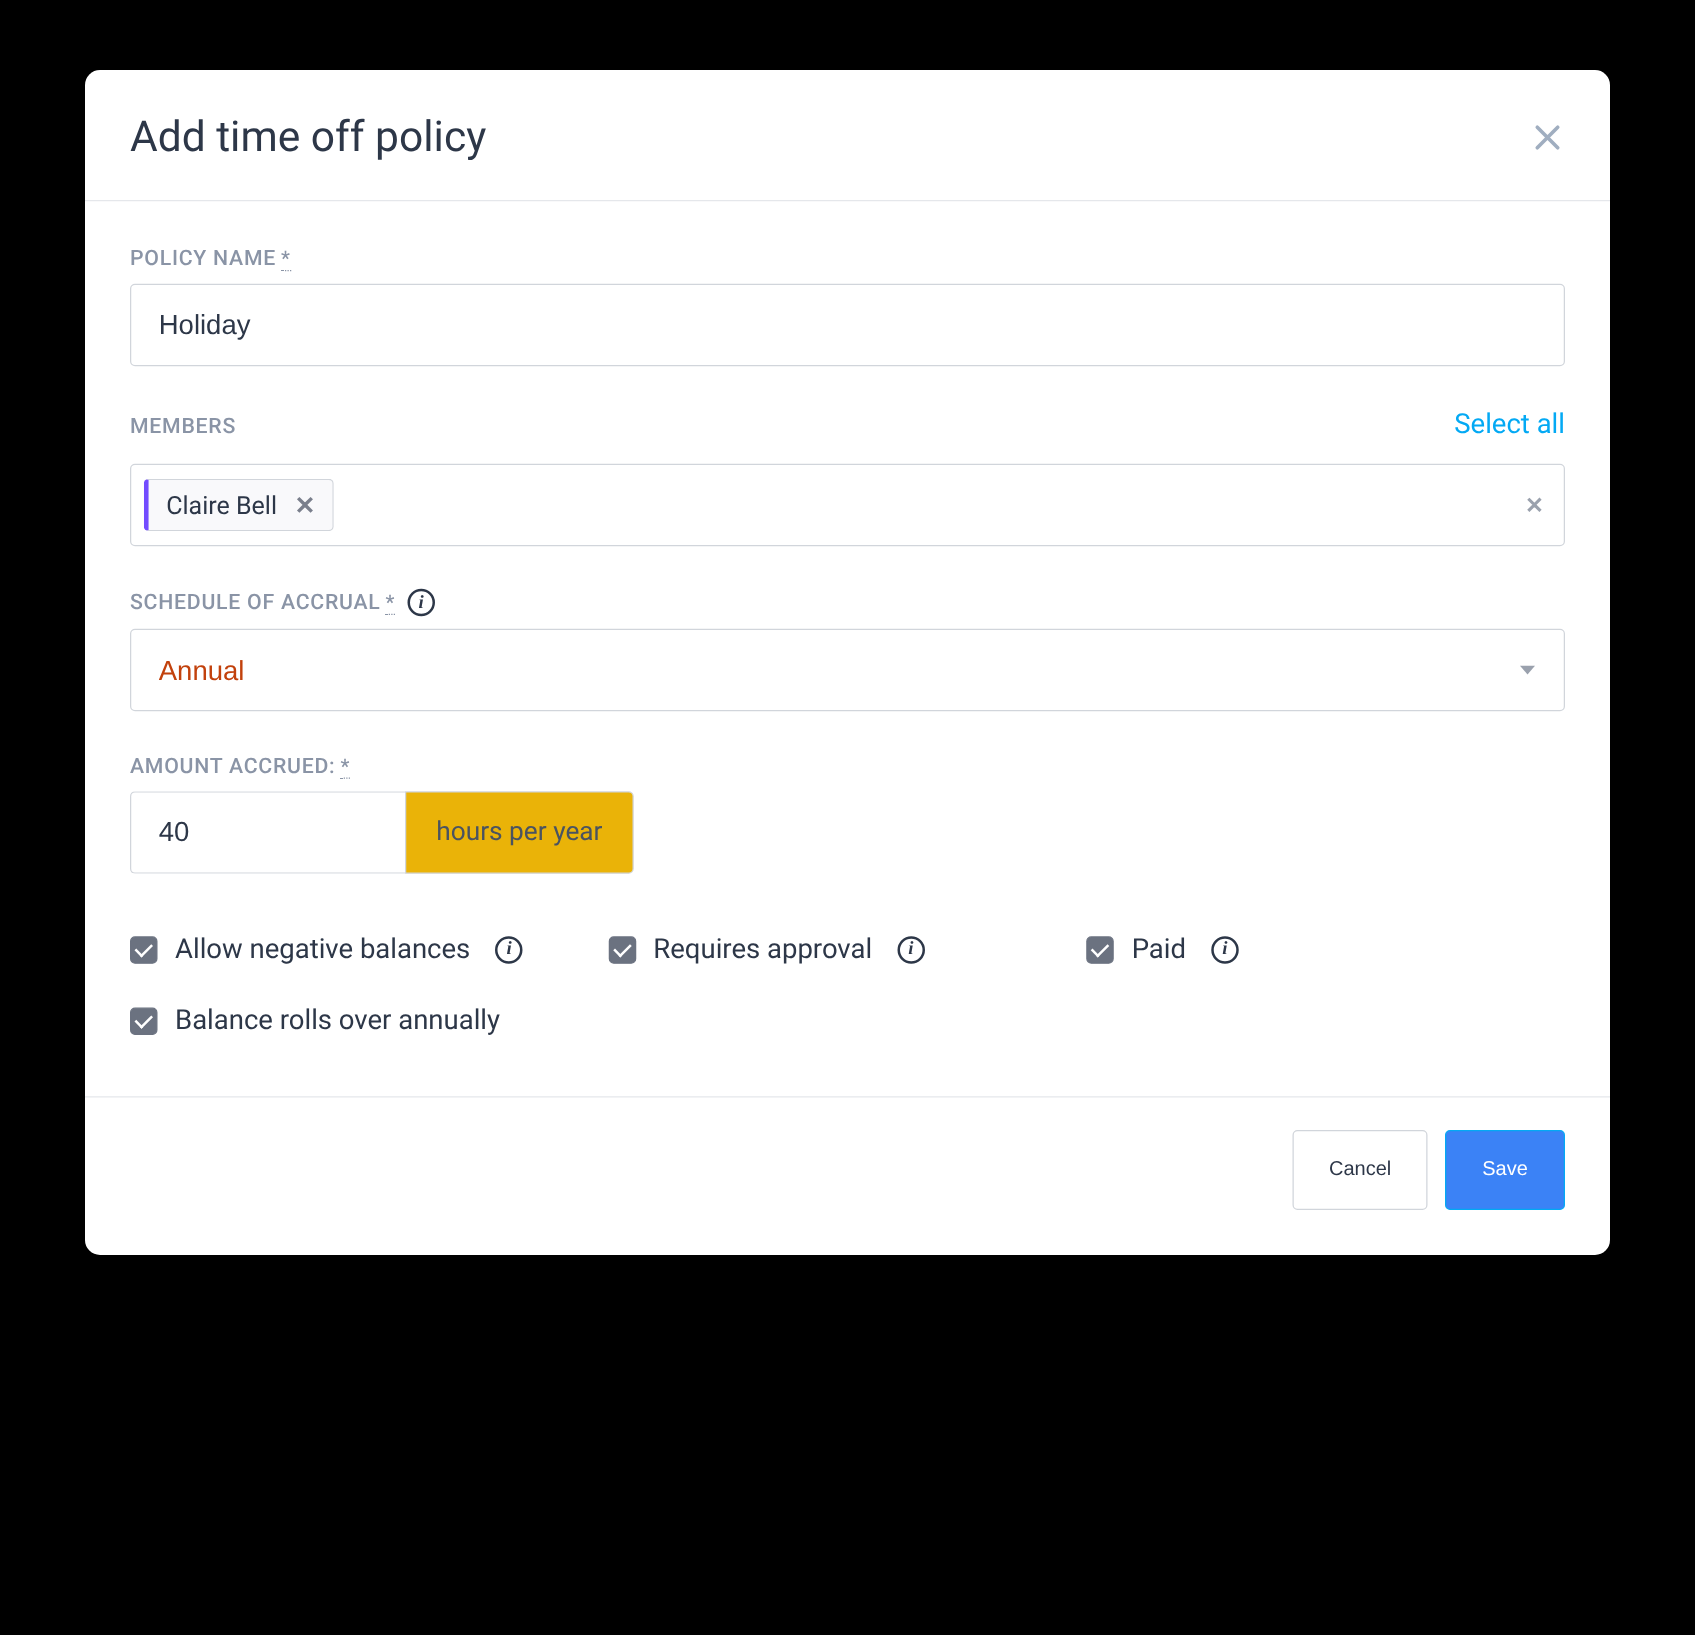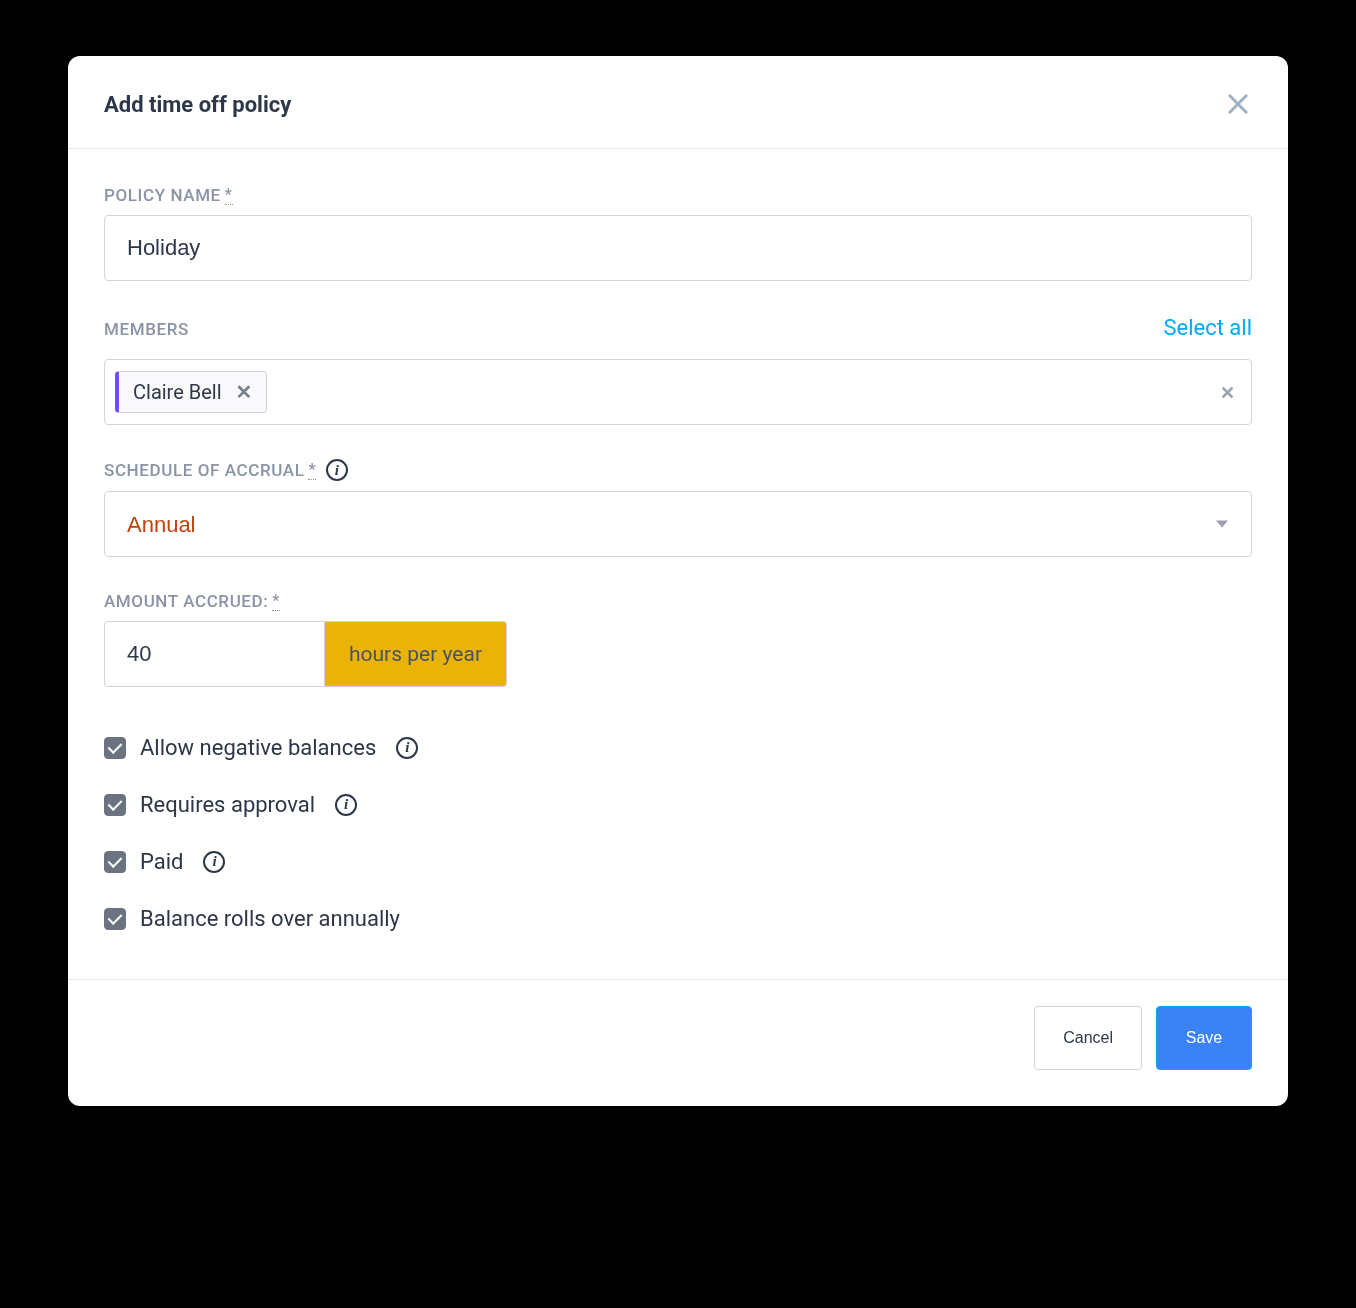--- a/index.html
+++ b/index.html
@@ -21,22 +21,22 @@
       overflow: hidden;
     }
     .modal-header {
       display: flex;
       align-items: center;
       justify-content: space-between;
       padding: 34px 36px 30px 36px;
       border-bottom: 1px solid #e5e7eb;
     }
     .modal-title {
-      font-size: 22px;
-      font-weight: 700;
+      font-size: 34px;
+      font-weight: 400;
       color: #2d3748;
     }
     .close-icon {
       width: 28px;
       height: 28px;
       cursor: pointer;
       color: #a0aec0;
     }
     .modal-body {
       padding: 36px 36px 48px 36px;
@@ -208,21 +208,21 @@
       border: 1px solid #d1d5db;
       border-left: 1px solid #d1d5db;
       border-radius: 0 4px 4px 0;
       background: #eab308;
       font-size: 21px;
       color: #4a5361;
     }
 
     .options-grid {
       display: grid;
-      grid-template-columns: 1fr;
+      grid-template-columns: 1fr 1fr 1fr;
       row-gap: 32px;
       margin-top: 48px;
     }
     .option {
       display: flex;
       align-items: center;
       gap: 14px;
       font-size: 22px;
       color: #2d3748;
     }

